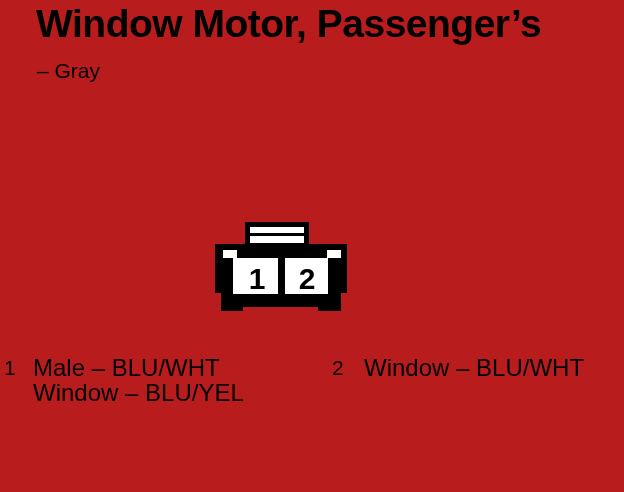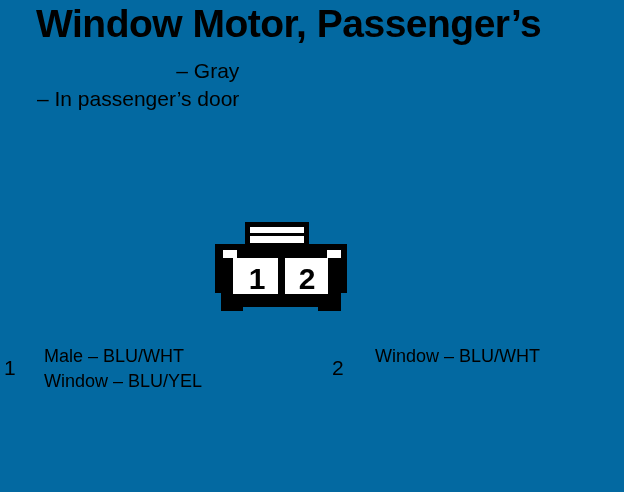--- a/index.html
+++ b/index.html
@@ -1,59 +1,57 @@
 <!DOCTYPE html>
 <html><head>
 <meta charset="utf-8">
 <style>
   html,body{margin:0;padding:0;background:#e8e8e8;}
   .page{
     position:relative;width:624px;height:492px;
-    background:#0369a1;color:#000000;
+    background:#b91c1c;color:#000000;
     font-family:"Liberation Sans",sans-serif;
     overflow:hidden;
     text-decoration:underline;
   }
   .title{
     position:absolute;left:36px;top:2px;margin:0;
     font-size:39px;font-weight:bold;letter-spacing:-0.5px;
     white-space:nowrap;
   }
   .bullets{
     position:absolute;left:37px;top:57px;
-    font-size:21px;line-height:28px;white-space:nowrap;text-align:right;
+    font-size:21px;line-height:28px;white-space:nowrap;
   }
   .connector-svg{position:absolute;left:205px;top:216px;}
   .pin-num{
     font-family:"Liberation Sans",sans-serif;
     font-weight:bold;font-size:30px;text-anchor:middle;fill:#000;
   }
   .legend-num{
     position:absolute;top:355px;font-size:21px;line-height:25px;
   }
   .legend-col{
-    position:absolute;top:344px;font-size:18px;line-height:25px;
+    position:absolute;top:355px;font-size:24px;line-height:25px;
     white-space:nowrap;
-    margin-left:11px;
   }
   .legend-num.n1{left:4px;}
   .legend-col.c1{left:33px;}
   .legend-num.n2{left:332px;}
   .legend-col.c2{left:364px;}
 </style>
 </head>
 <body>
 
 <div class="page">
 
   <h1 class="title">Window Motor, Passenger’s</h1>
 
   <div class="bullets">
     <div>– Gray</div>
-    <div>– In passenger’s door</div>
   </div>
 
   <svg class="connector-svg" width="150" height="100" viewBox="205 216 150 100">
     <g shape-rendering="crispEdges">
 
       <rect x="245" y="222" width="64" height="24" fill="#000"></rect>
       <rect x="250" y="227" width="54" height="6" fill="#fff"></rect>
       <rect x="250" y="236" width="54" height="7" fill="#fff"></rect>
 
       <path d="M215,244 H347 V293 H341 V311 H318 V307 H243 V311 H221 V293 H215 Z" fill="#000"></path>

